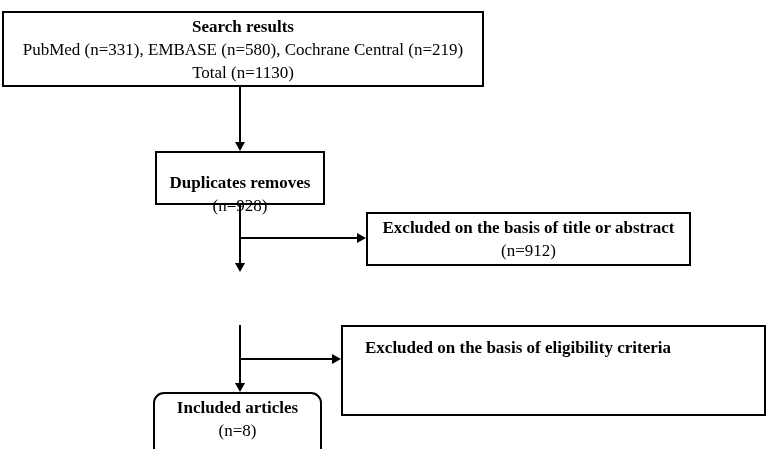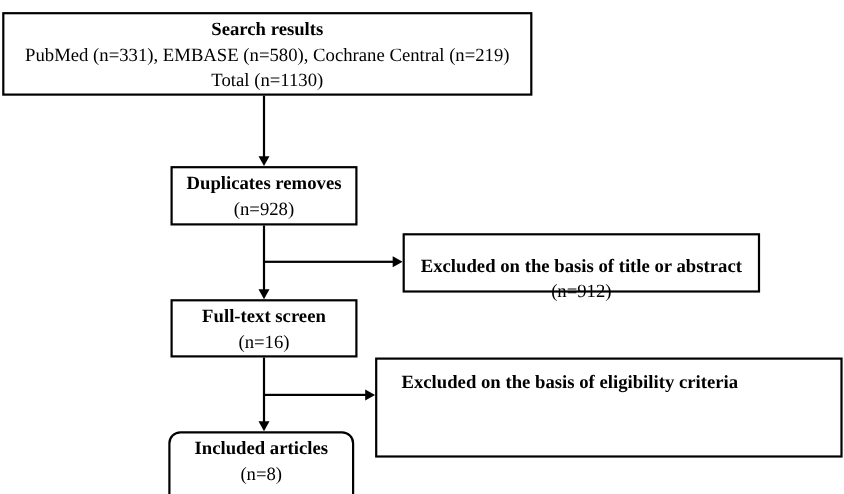--- a/index.html
+++ b/index.html
@@ -45,22 +45,22 @@
   }
   .tri-right {
     position: absolute;
     width: 0; height: 0;
     border-top: 5px solid transparent;
     border-bottom: 5px solid transparent;
     border-left: 9px solid #000000;
   }
   
   .box-search    { left: 2px;   top: 11px;  width: 482px; height: 76px; padding-top: 2px; }
-  .box-dupes     { left: 155px; top: 151px; width: 170px; height: 54px; padding-top: 2px; }
-  .box-excl1     { left: 366px; top: 212px; width: 325px; height: 54px; padding-top: 16px; }
+  .box-dupes     { left: 155px; top: 151px; width: 170px; height: 54px; padding-top: 18px; }
+  .box-excl1     { left: 366px; top: 212px; width: 325px; height: 54px; padding-top: 2px; }
   .box-fulltext  { left: 155px; top: 272px; width: 170px; height: 53px; padding-top: 2px; }
   .box-excl2     { left: 341px; top: 305px; width: 425px; height: 91px; padding: 9px 6px 0 22px; margin-top: 20px; }
   .box-included  { left: 153px; top: 392px; width: 169px; height: 68px; padding-top: 2px; border-radius: 11px; }
   .indent1 { padding-left: 3px; }
   
   .a1-line { left: 239px; top: 87px;  height: 57px; }
   .a1-head { left: 235px; top: 142px; }
   .a2-line { left: 239px; top: 205px; height: 59px; }
   .a2-head { left: 235px; top: 263px; }
   .h1-line { left: 240px; top: 237px; width: 119px; }
@@ -92,24 +92,20 @@
   <div class="vline a2-line"></div>
   <div class="tri-down a2-head"></div>
   <div class="hline h1-line"></div>
   <div class="tri-right h1-head"></div>
 
   <div class="box box-excl1 center">
     <div class="b">Excluded on the basis of title or abstract</div>
     <div>(n=912)</div>
   </div>
 
-  <div class="box box-fulltext center">
-    <div class="b">Full-text screen</div>
-    <div>(n=16)</div>
-  </div>
 
   <div class="vline a3-line"></div>
   <div class="tri-down a3-head"></div>
   <div class="hline h2-line"></div>
   <div class="tri-right h2-head"></div>
 
   <div class="box box-excl2">
     <div class="b">Excluded on the basis of eligibility criteria</div>
   </div>
 

